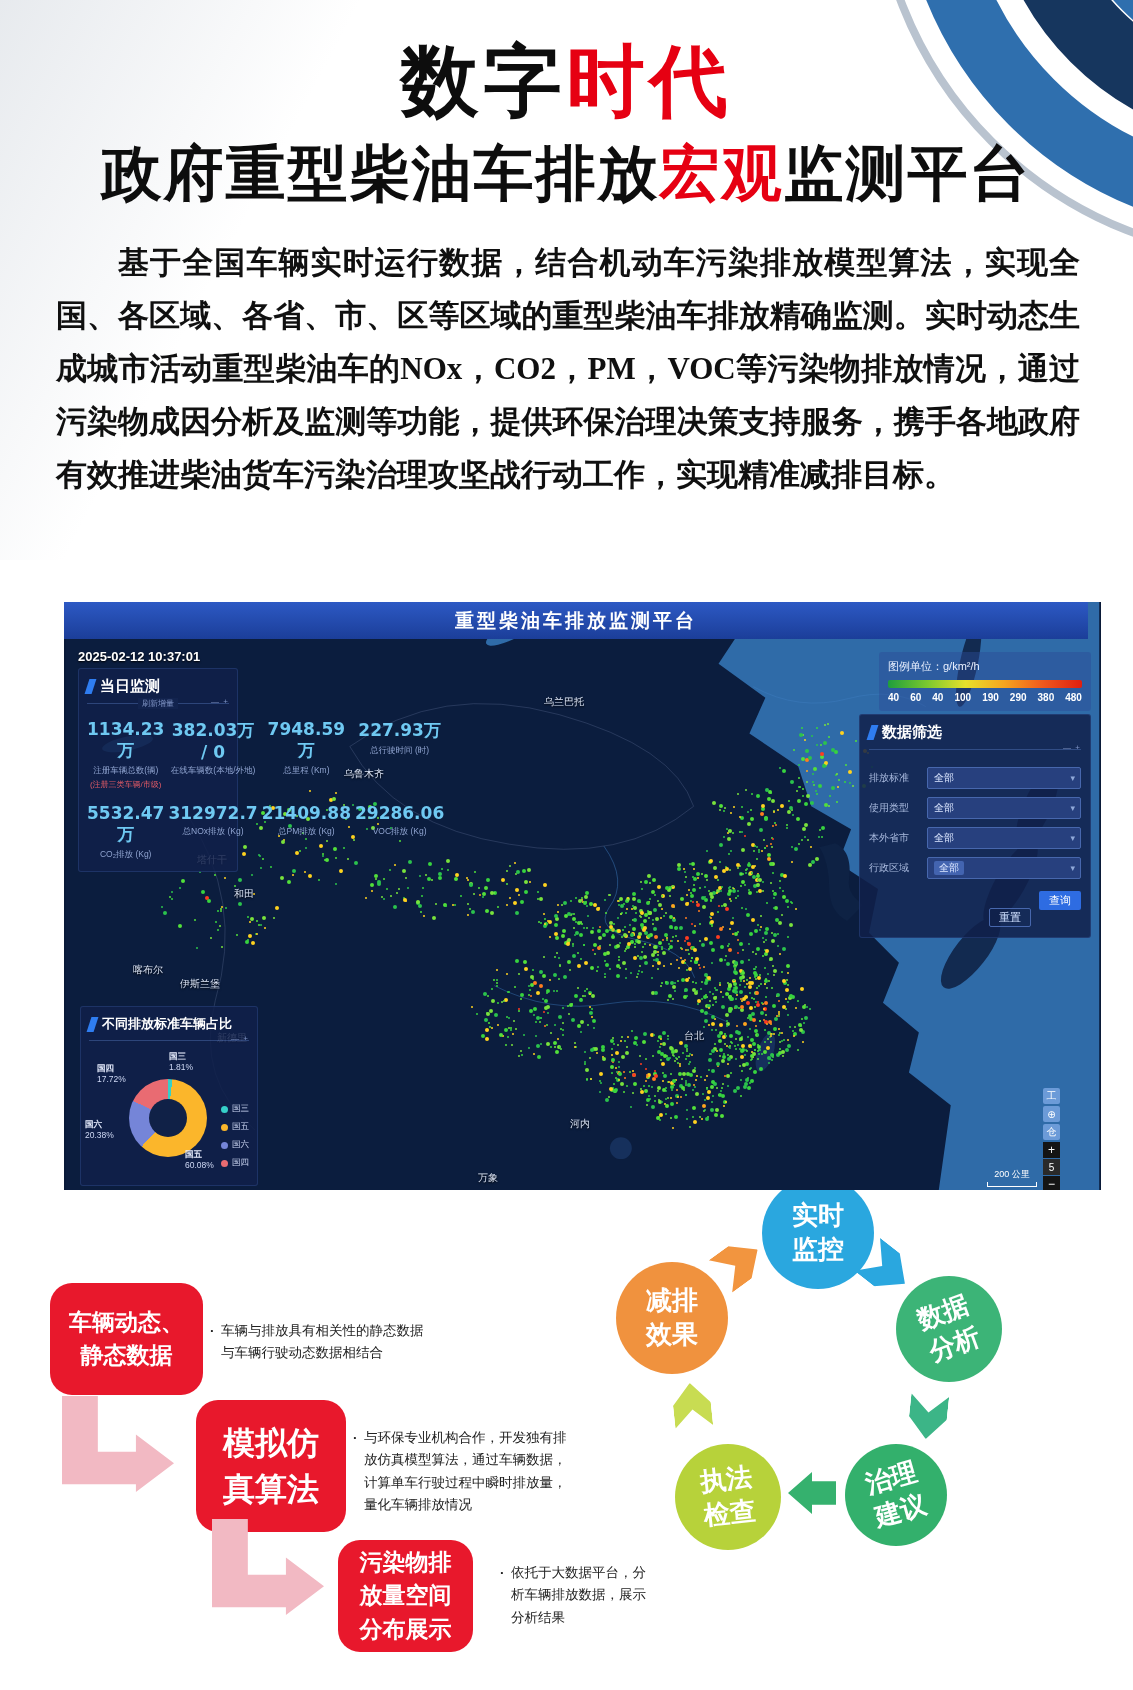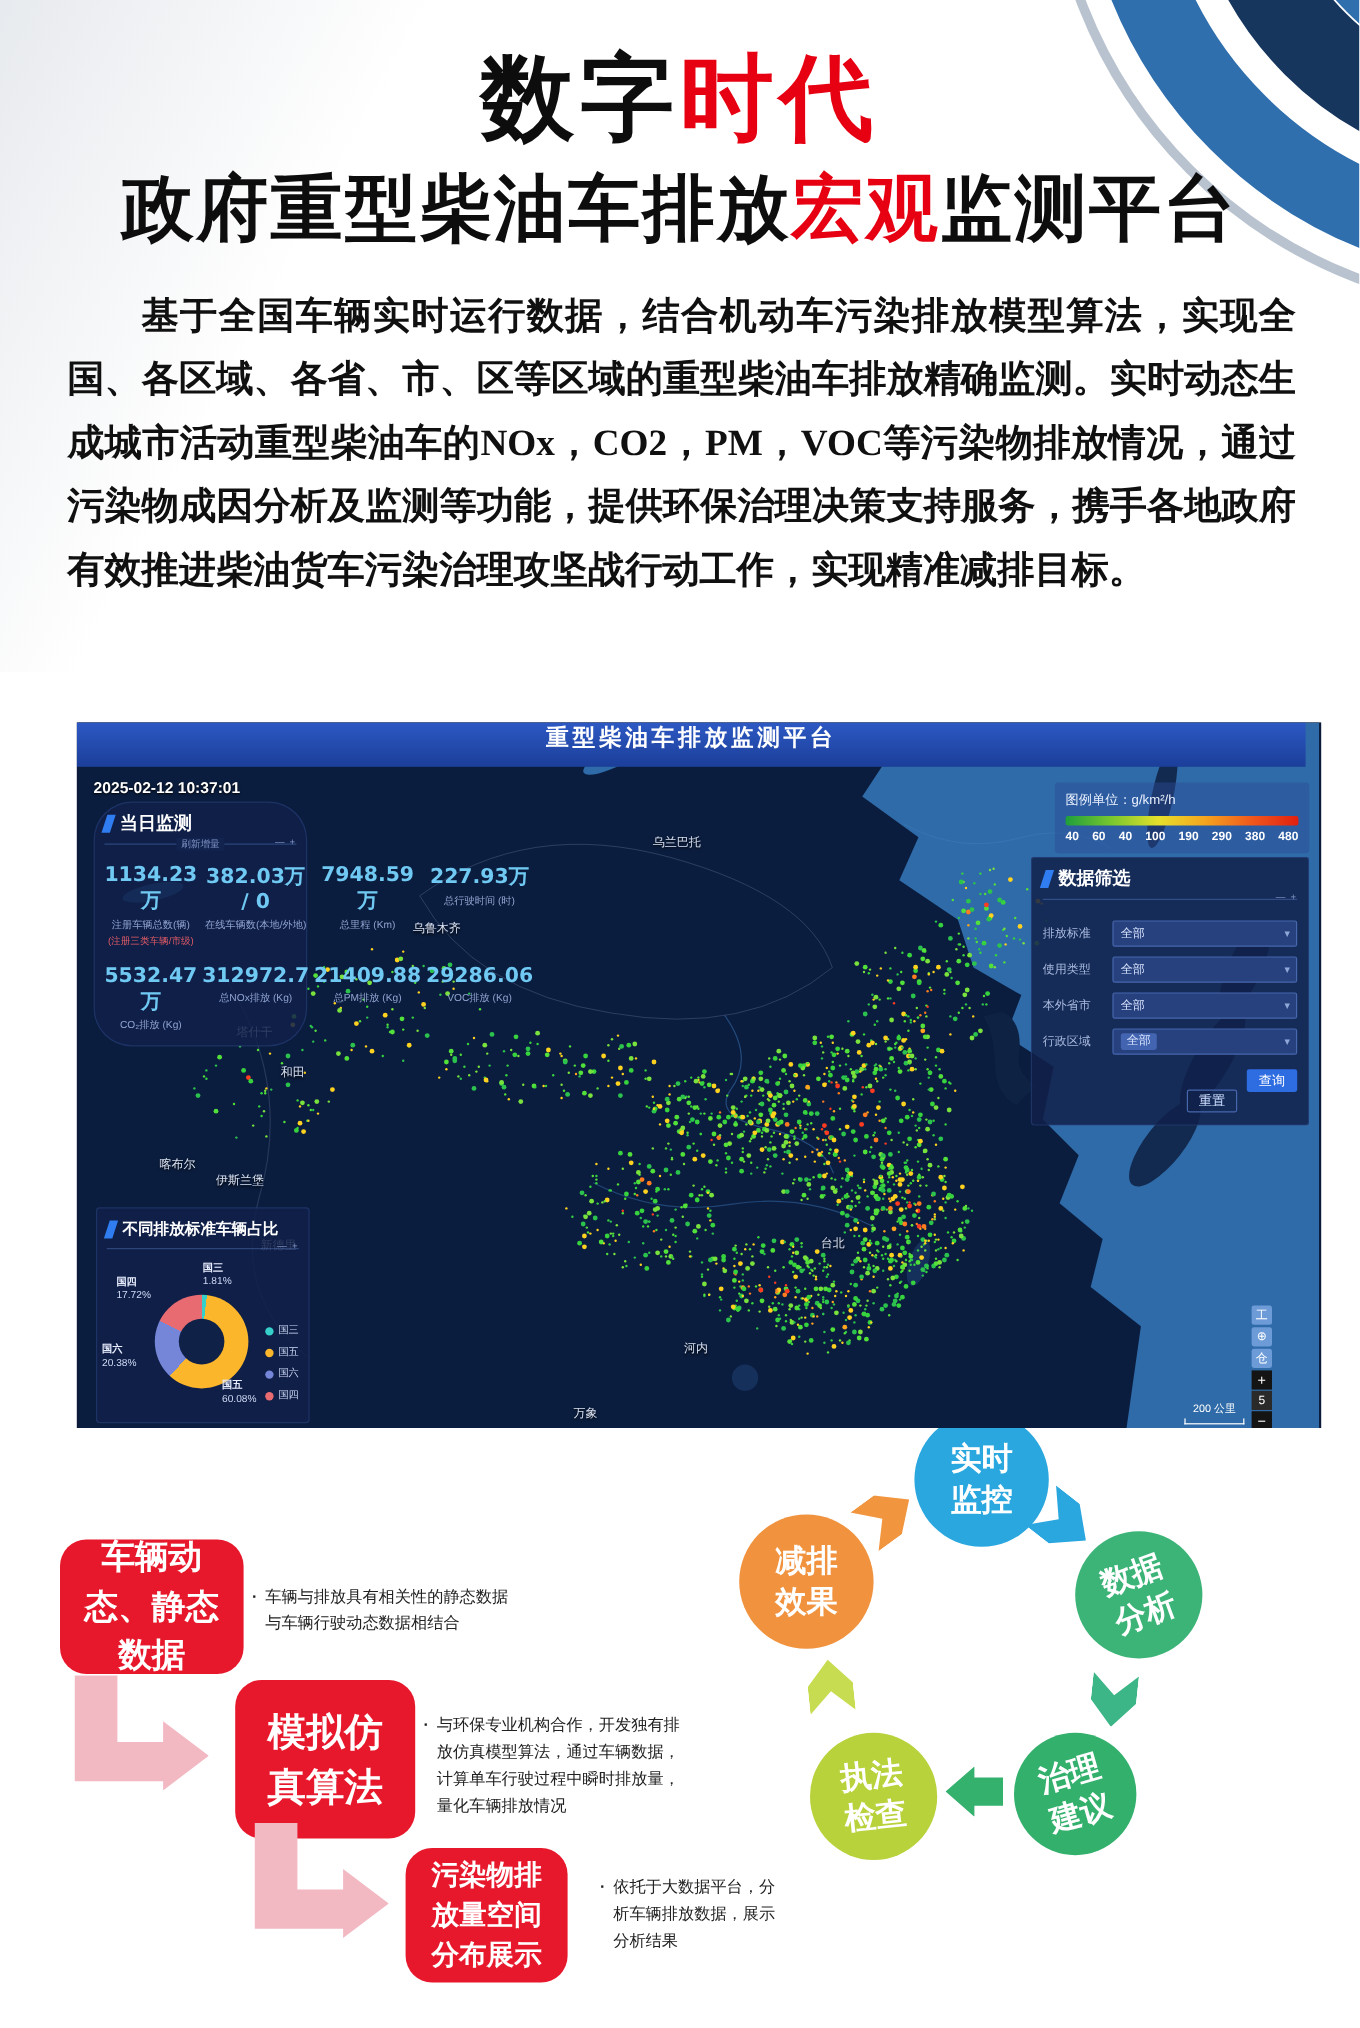--- a/index.html
+++ b/index.html
@@ -17,31 +17,31 @@
     color:#101010;font-weight:600;text-align:justify;text-indent:62px;
     font-family:"Liberation Serif","DejaVu Serif",serif;z-index:2;}
   
   .dash{position:absolute;left:64px;top:602px;width:1037px;height:588px;background:#0a1a38;overflow:hidden;}
   .mapbase{position:absolute;inset:0;z-index:1;}
   .dotlayer{position:absolute;inset:0;z-index:2;pointer-events:none;}
   .dotlayer i{position:absolute;left:0;top:0;width:2px;height:2px;border-radius:50%;background:transparent;}
   .city{position:absolute;z-index:3;font-size:10px;color:#d9e2f4;text-shadow:0 1px 2px #000;
     transform:translate(-50%,-50%);white-space:nowrap;}
   .dash-h{position:absolute;top:0;left:0;right:13px;height:37px;z-index:6;
-    background:linear-gradient(180deg,#2d59c4,#1b3e99);display:flex;align-items:flex-start;justify-content:center;
+    background:linear-gradient(180deg,#2d59c4,#1b3e99);display:flex;align-items:center;justify-content:center;
     color:#fff;font-size:19px;font-weight:bold;letter-spacing:3px;}
   .ts{position:absolute;left:14px;top:47px;z-index:6;color:#fff;font-weight:bold;font-size:13px;text-shadow:0 1px 2px #000;}
   .panel{position:absolute;z-index:5;background:rgba(16,32,74,.85);border:1px solid rgba(70,110,190,.25);border-radius:3px;box-sizing:border-box;}
   .ph{display:flex;align-items:center;gap:6px;color:#fff;font-weight:bold;}
   .bar-ic{width:7px;height:15px;background:#2f7df0;transform:skewX(-18deg);flex:0 0 auto;}
   .pdiv{margin:7px 0 6px;border-top:1px solid rgba(110,150,230,.32);position:relative;height:9px;}
   .pdiv span{position:absolute;top:-6px;left:50%;transform:translateX(-50%);font-size:8px;color:#8095c6;
     background:#12234e;padding:0 4px;white-space:nowrap;}
   .pdiv::after{content:"— +";position:absolute;right:0;top:-7px;font-size:8px;color:#8095c6;letter-spacing:1px;}
-  .monitor{left:14px;top:66px;width:178px;padding:8px 8px 10px;border-radius:32px;}
+  .monitor{left:14px;top:66px;width:160px;padding:8px 8px 10px;}
   .monitor .ph{font-size:15px;}
   .stats{display:grid;grid-template-columns:1fr 1fr 1fr 1fr;row-gap:13px;column-gap:4px;text-align:center;}
   .sv{font-size:17px;font-weight:bold;color:#6fc9f2;font-family:"DejaVu Sans",sans-serif;}
   .sl{font-size:8.5px;color:#8fa3cf;margin-top:3px;}
   .sn{font-size:8px;color:#e05a66;margin-top:2px;}
   .legendbox{position:absolute;right:10px;top:50px;width:212px;z-index:5;padding:7px 9px 8px;
     background:rgba(45,75,150,.45);border-radius:3px;box-sizing:border-box;}
   .lg-unit{font-size:11px;color:#eaf1ff;margin-bottom:6px;}
   .lg-bar{height:8px;border-radius:2px;}
   .lg-ticks{display:flex;justify-content:space-between;font-size:10px;color:#fff;margin-top:4px;font-weight:bold;}
@@ -72,21 +72,21 @@
     justify-content:center;border-radius:2px;cursor:pointer;}
   .zoomctl{position:absolute;right:41px;top:540px;z-index:6;display:flex;flex-direction:column;gap:1px;}
   .zbtn{width:17px;height:16px;background:#141414;color:#fff;font-size:12px;display:flex;align-items:center;
     justify-content:center;cursor:pointer;}
   .zlevel{background:#2a2a2a;font-size:10px;}
   .scale{position:absolute;right:64px;bottom:3px;z-index:6;color:#fff;font-size:9px;text-align:center;}
   .sbar{height:4px;border-bottom:1px solid #fff;border-left:1px solid #fff;border-right:1px solid #fff;width:48px;margin:1px auto 0;}
   
   .rbox{position:absolute;background:var(--box_red,#e8182c);color:#fff;font-weight:bold;border-radius:22px;
     display:flex;align-items:center;justify-content:center;text-align:center;padding:10px 12px;box-sizing:border-box;line-height:1.45;}
-  #rbox1{left:50px;top:1283px;width:153px;height:112px;font-size:28px;}
+  #rbox1{left:50px;top:1283px;width:153px;height:112px;font-size:23px;}
   #rbox2{left:196px;top:1400px;width:150px;height:132px;font-size:32px;}
   #rbox3{left:338px;top:1540px;width:135px;height:112px;font-size:23px;}
   .fdesc{position:absolute;font-size:13.5px;color:#222;line-height:1.65;padding-left:11px;}
   .fdesc::before{content:"·";position:absolute;left:0;top:0;font-weight:bold;}
   #fdesc1{left:210px;top:1320px;width:210px;}
   #fdesc2{left:353px;top:1427px;width:214px;}
   #fdesc3{left:500px;top:1562px;width:142px;}
   .elbow{position:absolute;background:var(--arrow_pink,#f2b9c3);
     clip-path:polygon(0% 0%,32% 0%,32% 58%,66% 58%,66% 40%,100% 70%,66% 100%,66% 92%,0% 92%);}
   #elbow1{left:62px;top:1396px;width:112px;height:96px;}

